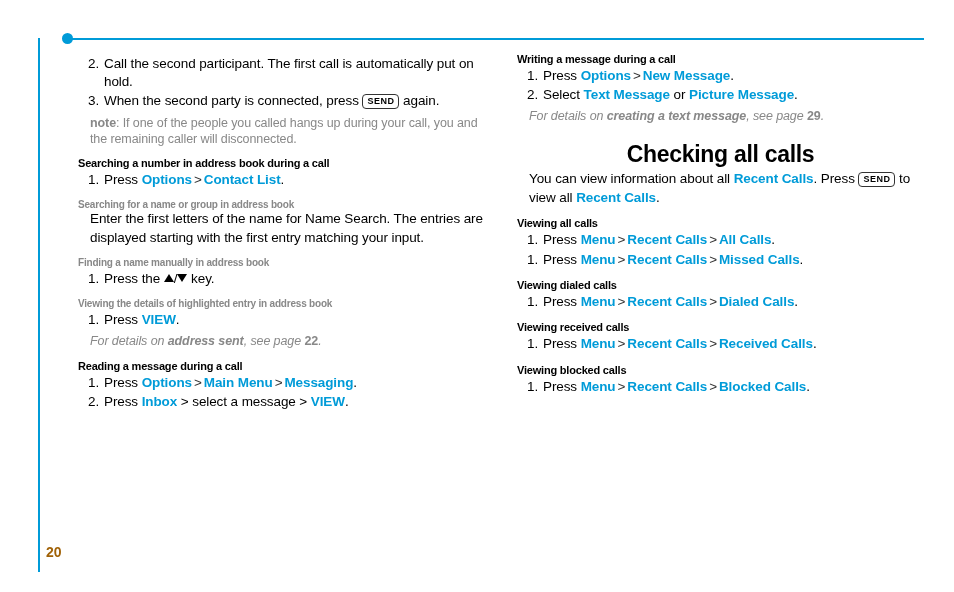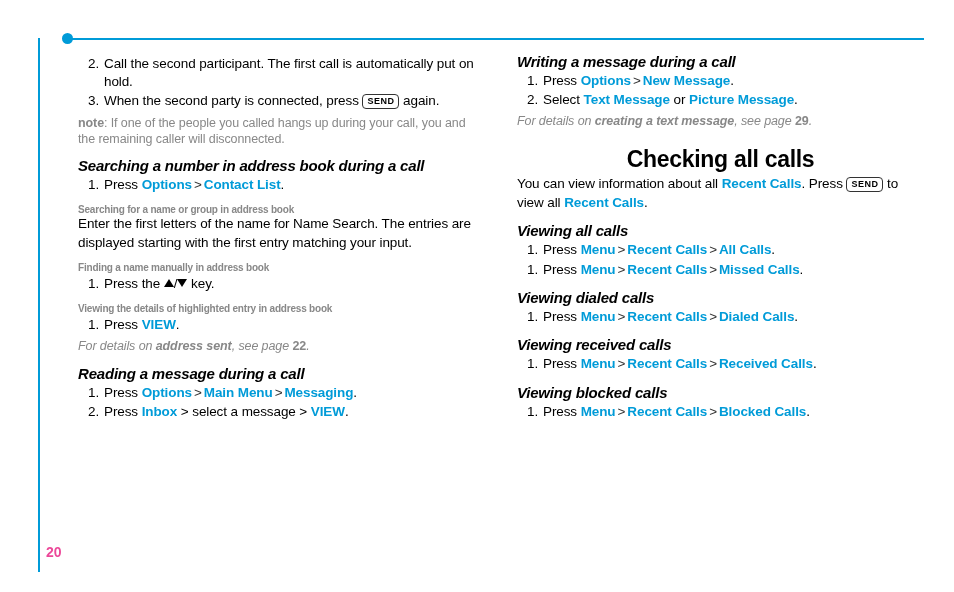--- a/index.html
+++ b/index.html
@@ -36,26 +36,26 @@
   }
   .cols {
     display: flex;
     gap: 32px;
     padding: 18px 0 0 30px;
   }
   .col { width: 408px; }
   .pagenum {
     position: absolute;
     left: 46px; bottom: 32px;
-    color: #ec4899; font-weight: 700; font-size: 14px;
+    color: #a16207; font-weight: 700; font-size: 14px;
   }
   h2 { font-size: 23px; font-weight: 700; letter-spacing: -0.3px; margin-top: 2px; text-align: center; }
-  h3 { font-size: 15px; font-weight: 700; margin-top: 10px; letter-spacing: -0.2px; font-style: italic; }
+  h3 { font-size: 11px; font-weight: 700; margin-top: 10px; letter-spacing: -0.2px; }
   h4 { font-size: 10px; font-weight: 700; color: #888; margin-top: 10px; letter-spacing: -0.2px; }
-  p, li { line-height: 1.35; letter-spacing: -0.1px; }
+  p, li { line-height: 1.35; letter-spacing: -0.1px; margin-left: 12px; }
   ol { list-style: none; margin-top: 2px; }
   ol > li { position: relative; padding-left: 26px; margin: 1px 0; }
   ol > li .num { position: absolute; left: 10px; top: 0; }
   .link { color: #009bd8; font-weight: 700; }
   .sep { color: #333; font-weight: 400; padding: 0 2px; }
   .note { color: #888; font-size: 12.5px; margin-top: 4px; line-height: 1.3; }
   .note b { color: #888; font-weight: 700; }
   .xref { font-style: italic; color: #888; font-size: 12.5px; margin-top: 4px; }
   .xref .b { font-weight: 700; font-style: italic; }
   .xref .pg { font-weight: 700; font-style: normal; }

